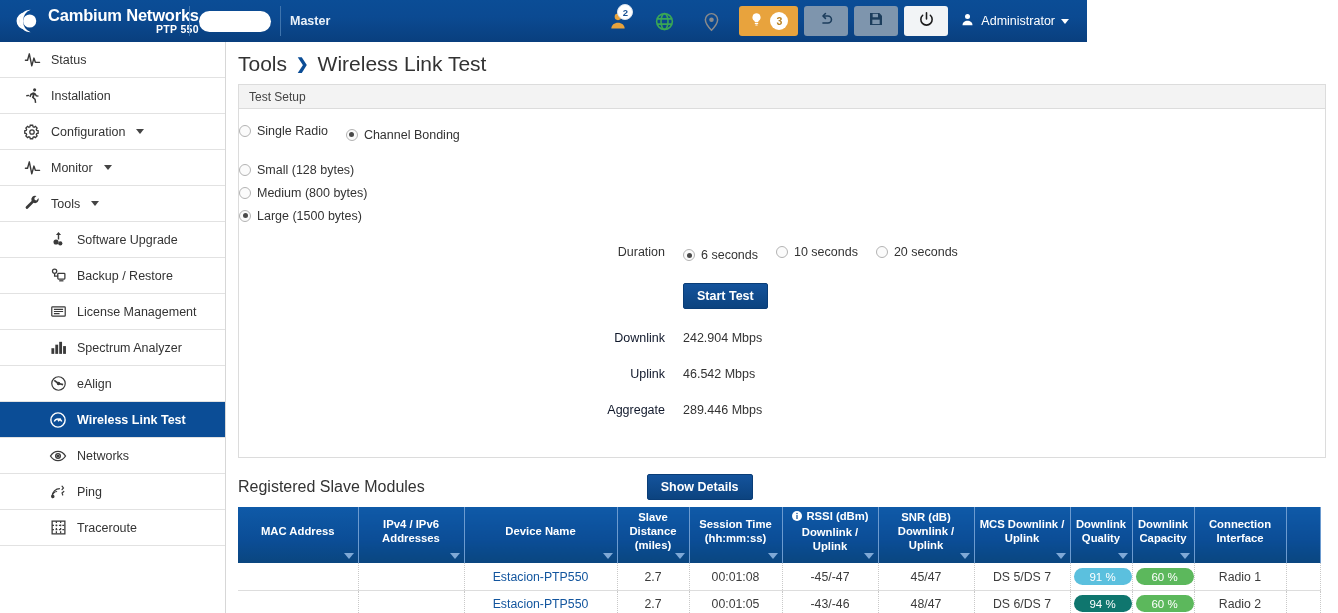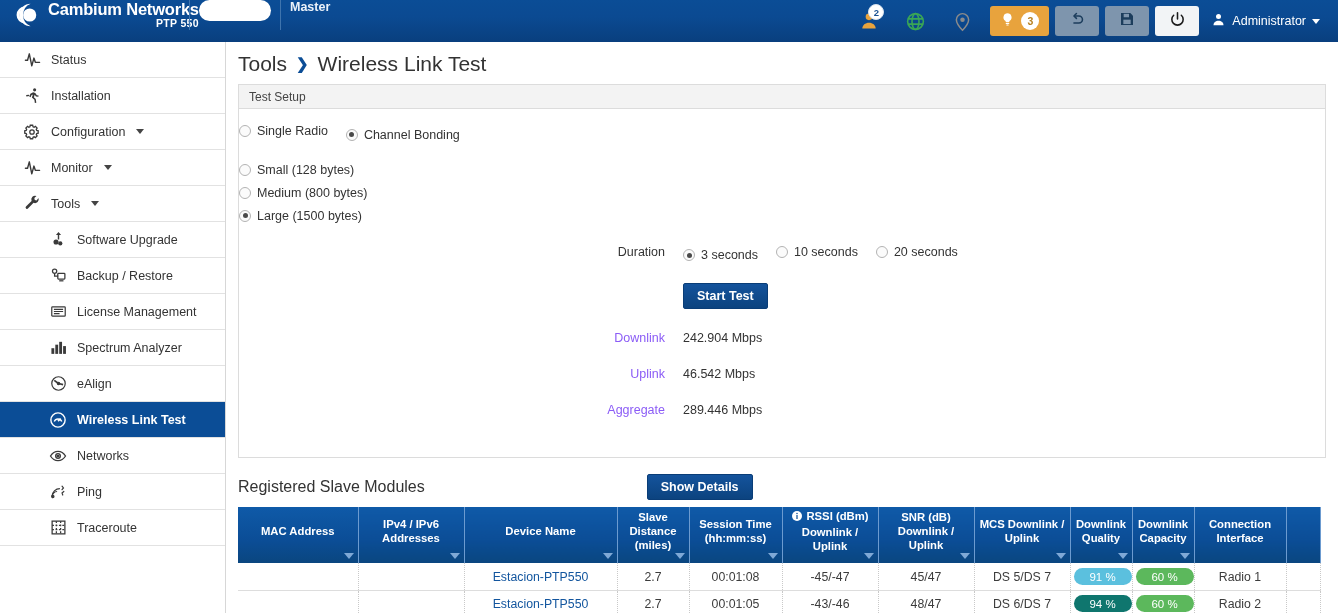--- a/index.html
+++ b/index.html
@@ -5,23 +5,23 @@
   * { box-sizing: border-box; margin: 0; padding: 0; }
   html, body {
     width: 1338px; height: 613px;
     font-family: "Liberation Sans", sans-serif;
     background: #ffffff;
     overflow: hidden;
   }
 
   
   .topbar {
-    position: absolute; top: 0; left: 0; width: 1338px; height: 42px;
+    position: absolute; top: 0; left: 0; width: 1087px; height: 42px;
     background: linear-gradient(to bottom, #0b4d96 0%, #0b4a92 40%, #093f7e 100%);
-    display: flex; align-items: flex-start;
+    display: flex; align-items: center;
   }
   .brand { display: flex; align-items: center; padding-left: 10px; width: 180px; }
   .brand-logo { width: 30px; height: 30px; margin-right: 8px; flex: none; }
   .brand-text { color: #fff; line-height: 1.05; }
   .brand-name { font-size: 16.5px; font-weight: bold; letter-spacing: -0.2px; white-space: nowrap; }
   .brand-model { font-size: 10.5px; font-weight: bold; text-align: right; letter-spacing: 0.3px; }
   .nav-sep { width: 1px; height: 30px; background: #3f74ad; margin: 0 9px; flex: none; }
   .devfield {
     width: 72px; height: 21px; border-radius: 11px; background: #ffffff; flex: none;
   }
@@ -103,21 +103,21 @@
 
   .btn-blue {
     display: inline-flex; align-items: center; justify-content: center;
     height: 26px; padding: 0 13px; border: 1px solid #0a3d77; border-radius: 2px;
     background: linear-gradient(to bottom, #14539c 0%, #0c437f 100%);
     color: #fff; font-size: 12.5px; font-weight: bold; cursor: pointer;
   }
 
   .resrow { display: flex; align-items: center; margin-bottom: 22px; }
   .reslabel { width: 444px; text-align: right; padding-right: 18px;
-              font-size: 12.5px; color: #8b5cf6; }
+              font-size: 12.5px; color: #0f172a; }
   .resval { font-size: 12.5px; color: #333; }
 
   
   .tblsec { margin: 14px 12px 0 12px; position: relative; }
   .tblsec-top { display: flex; align-items: center; height: 30px; }
   .tblsec-title { font-size: 16px; color: #333; }
   .show-details-wrap { margin-left: 222px; }
 
   table.grid { border-collapse: collapse; width: 1082px; table-layout: fixed;
                margin-top: 5px; }
@@ -415,21 +415,21 @@
               <span class="rad on"></span>
               <span>Large (1500 bytes)</span>
             </div>
           </div>
       </div>
 
       <div class="frow">
         <div class="flabel">Duration</div>
         <div class="fctl" id="dur-opts"><span class="radio-line inline">
               <span class="rad on"></span>
-              <span>3 seconds</span>
+              <span>6 seconds</span>
             </span><span class="radio-line inline">
               <span class="rad"></span>
               <span>10 seconds</span>
             </span><span class="radio-line inline">
               <span class="rad"></span>
               <span>20 seconds</span>
             </span></div>
       </div>
 
       <div class="frow" style="margin-bottom:22px">

